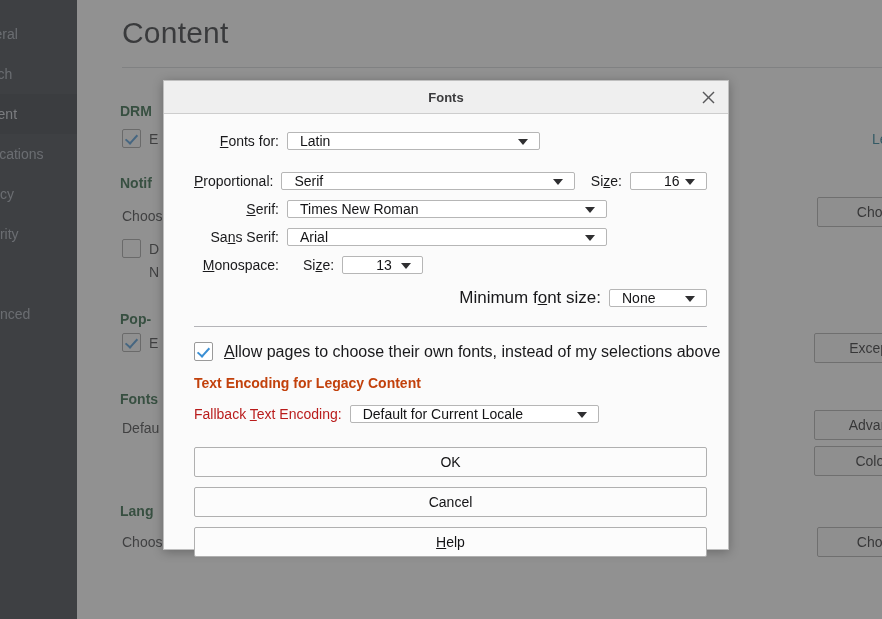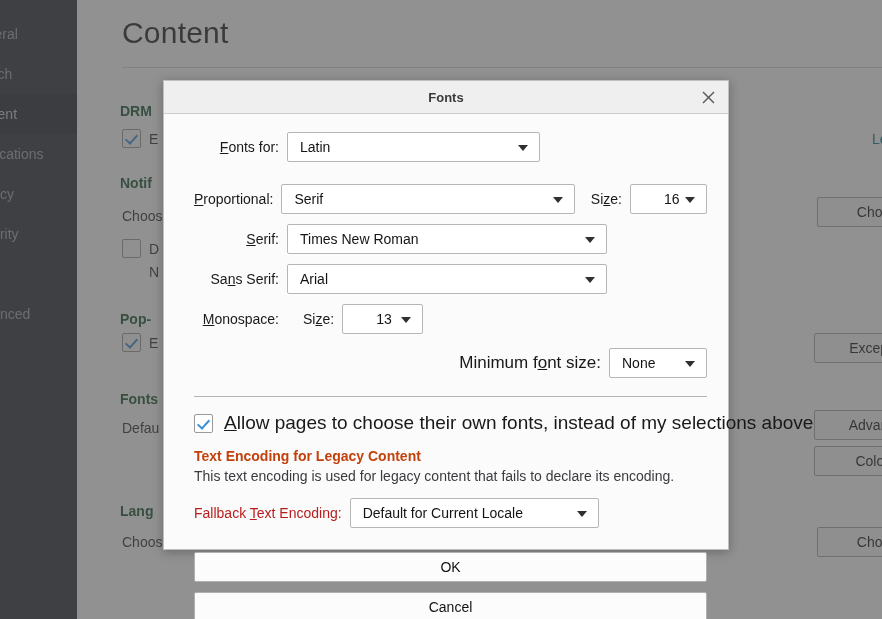--- a/index.html
+++ b/index.html
@@ -213,21 +213,21 @@
     color: #19191b;
     text-align: right;
     white-space: nowrap;
     padding-right: 8px;
     box-sizing: border-box;
   }
   .lbl-w { width: 93px; }
 
   .combo {
     position: relative;
-    height: 30px;
+    height: 18px;
     border: 1px solid #b6b6b6;
     border-radius: 2px;
     background: #ffffff;
     display: flex;
     align-items: center;
     box-sizing: border-box;
     padding-left: 12px;
     font-size: 14px;
     color: #141416;
   }
@@ -293,21 +293,21 @@
     position: absolute;
     left: 5px;
     top: 2px;
     width: 5px;
     height: 10px;
     border: solid #3a8fd4;
     border-width: 0 2.4px 2.4px 0;
     transform: rotate(42deg);
   }
   #allow-label {
-    font-size: 19px;
+    font-size: 16px;
     color: #19191b;
     margin-left: 11px;
     white-space: nowrap;
   }
 
   #enc-head {
     font-size: 14px;
     font-weight: bold;
     color: #c2410c;
     margin-top: 14px;
@@ -490,21 +490,20 @@
     </div>
 
     <div id="dlg-sep"></div>
 
     <div id="allow-row">
       <div class="dlg-check checked"></div>
       <div id="allow-label"><span class="u">A</span><span>llow pages to choose their own fonts, instead of my selections above</span></div>
     </div>
 
     <div id="enc-head">Text Encoding for Legacy Content</div>
-    <div id="enc-desc">This text encoding is used for legacy content that fails to declare its encoding.</div>
 
     <div id="fallback-row">
       <div id="fallback-label"><span>Fallback </span><span class="u">T</span><span>ext Encoding:</span></div>
       <div class="combo c-fallback">
         <span>Default for Current Locale</span>
         <span class="arrow"></span>
       </div>
     </div>
 
     <div id="dlg-buttons">

